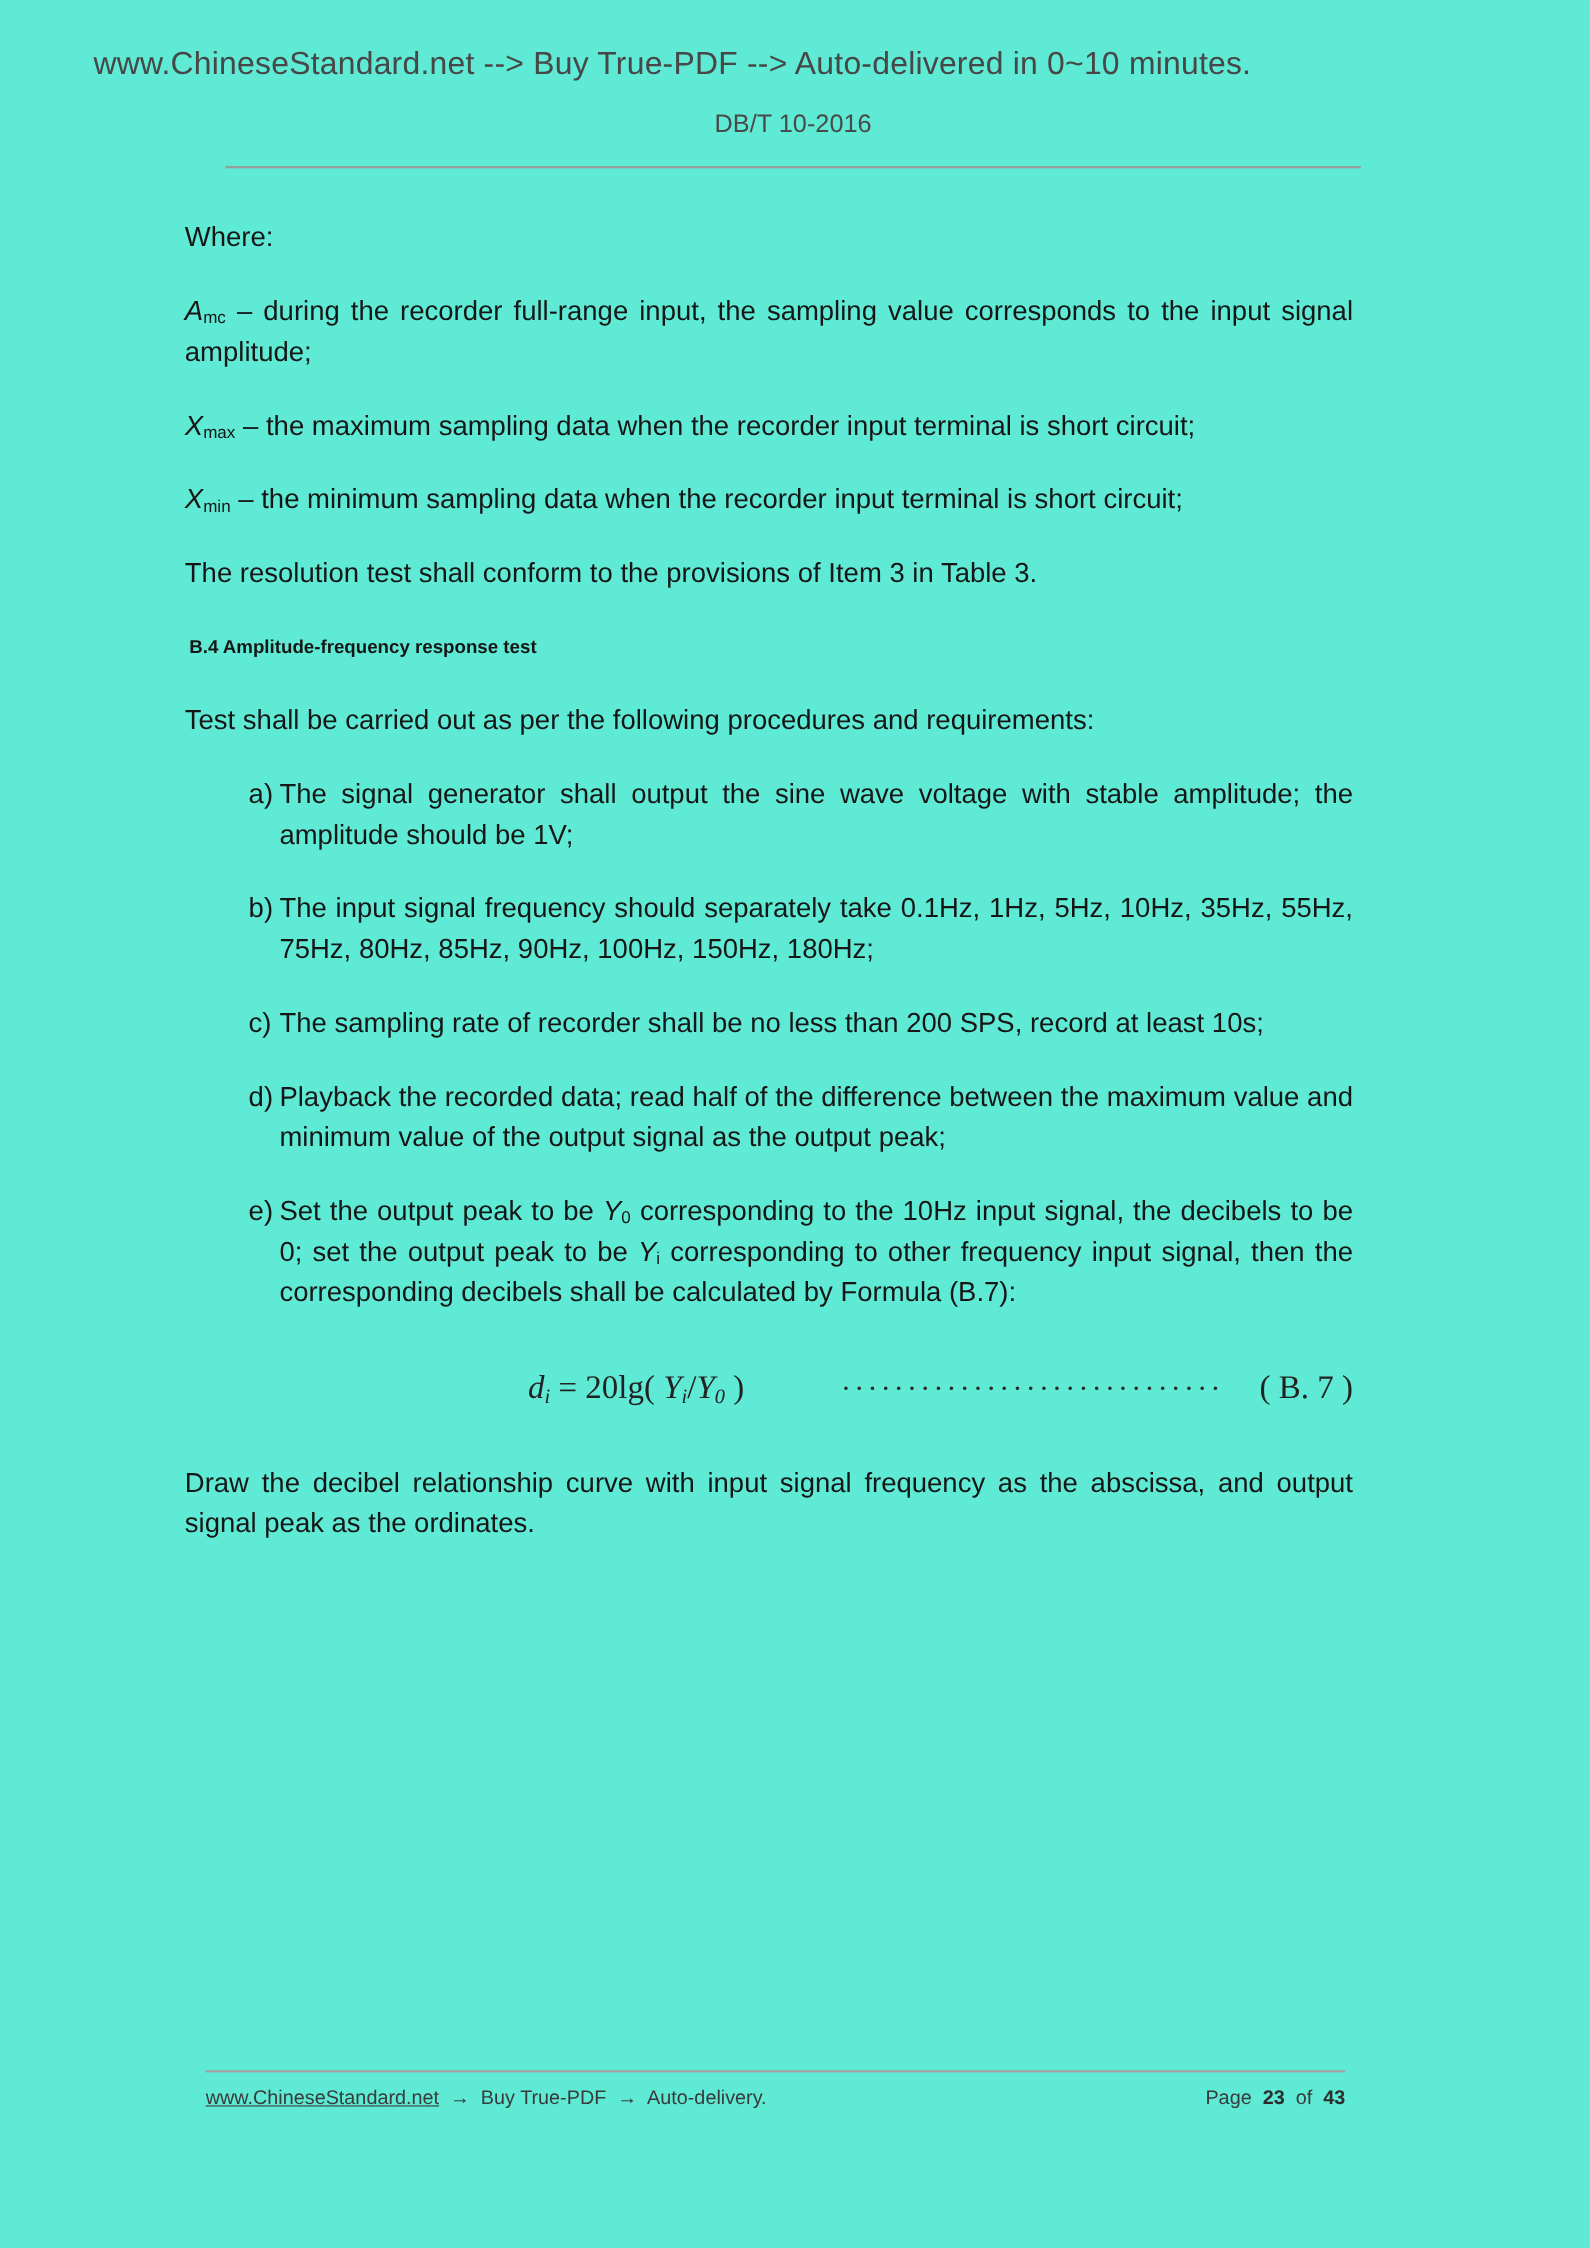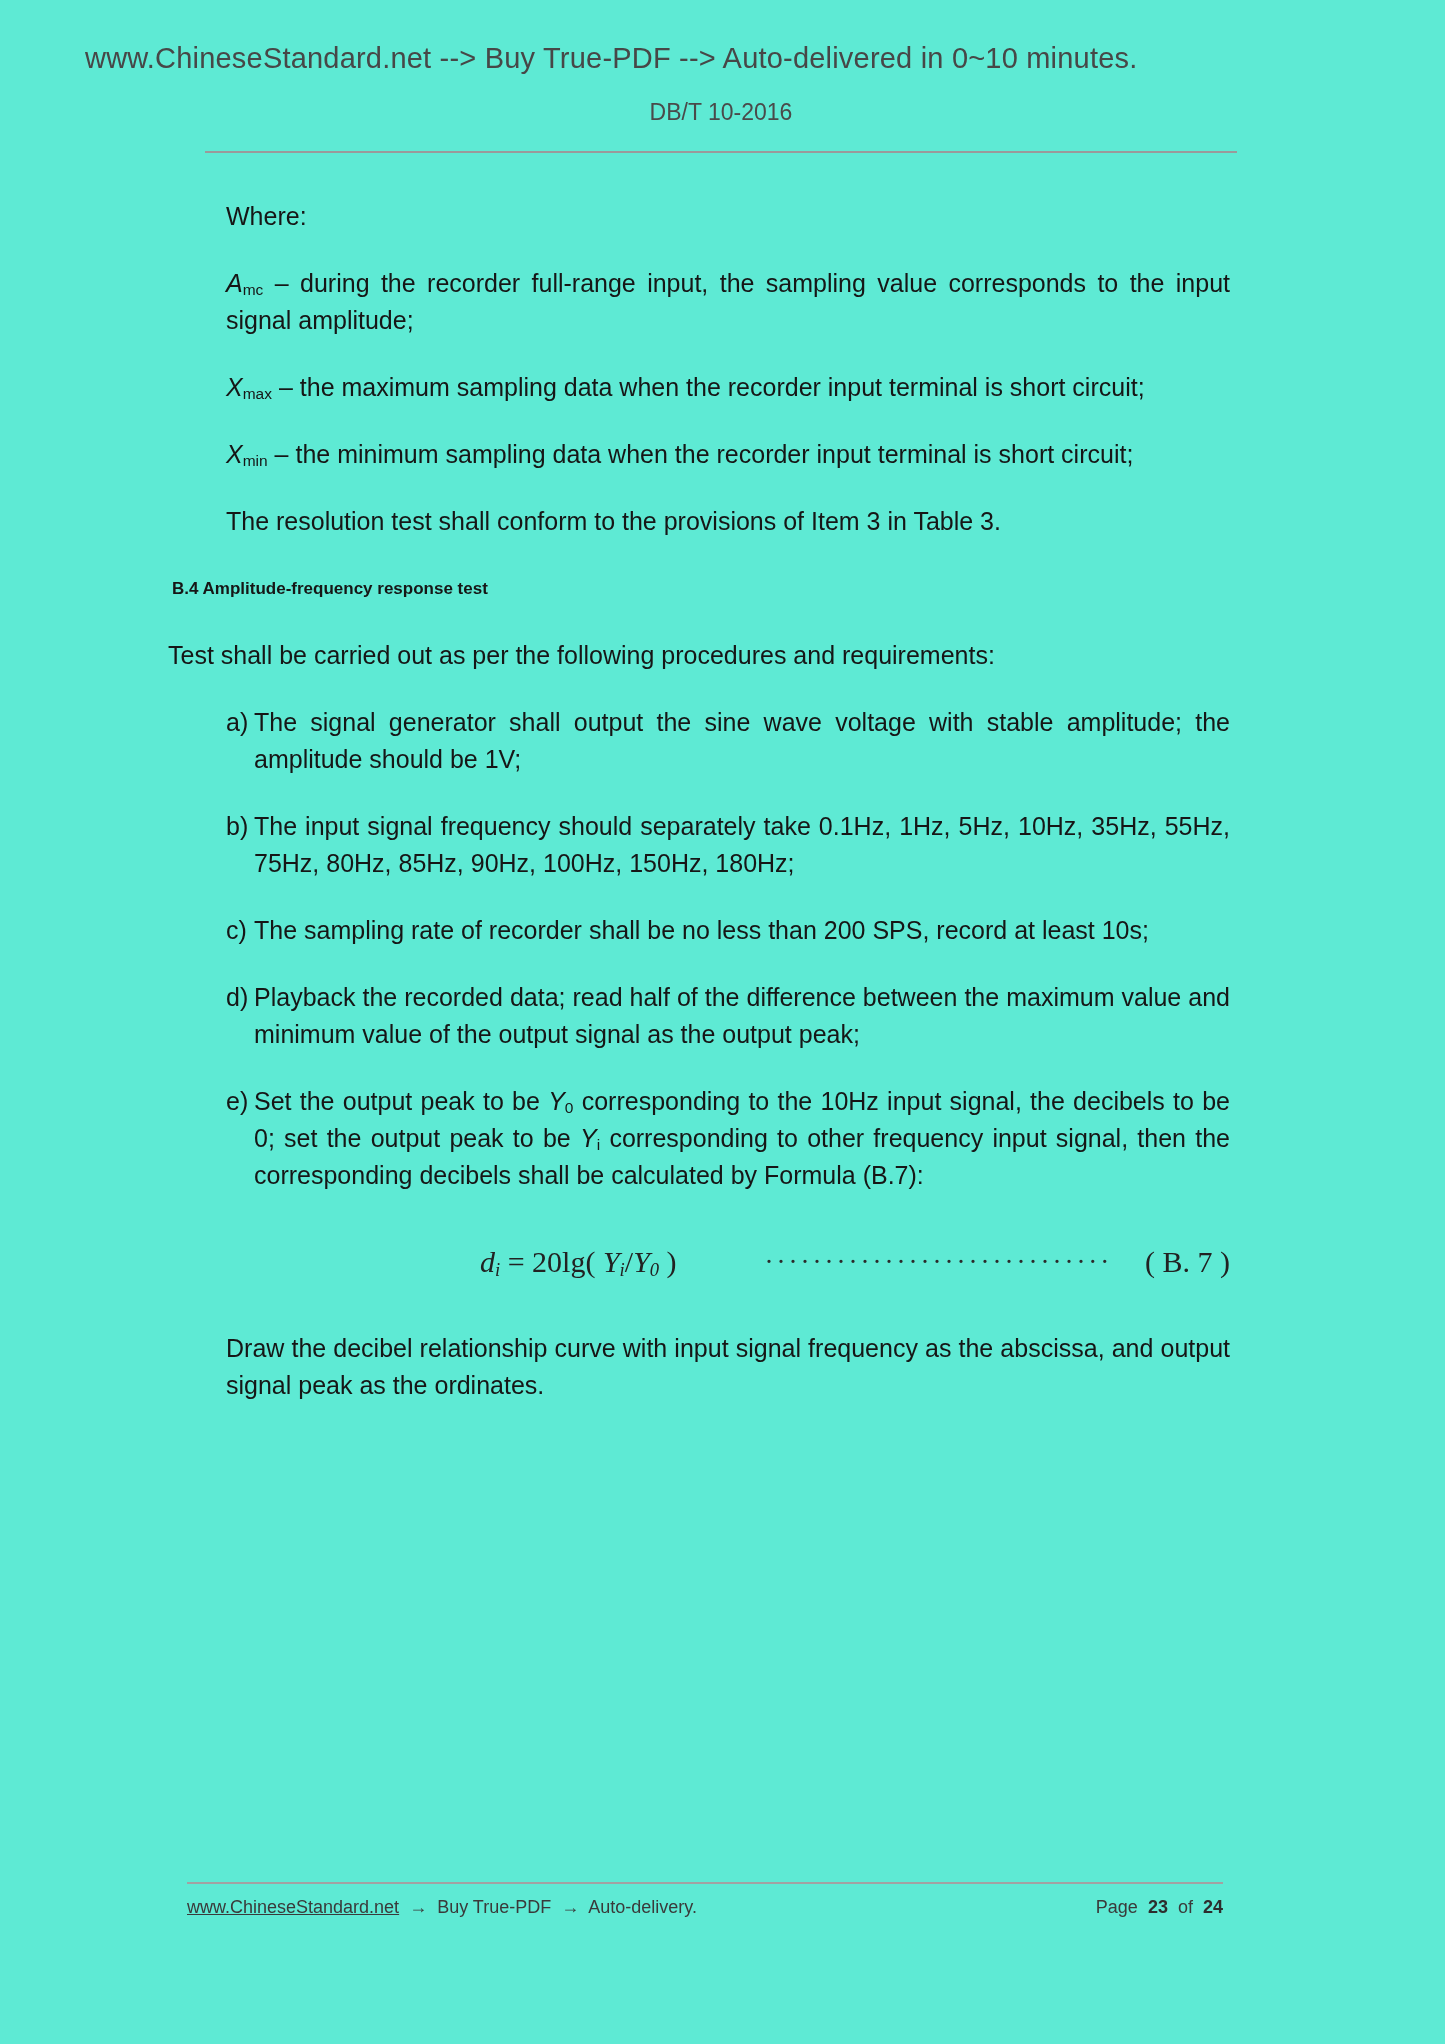--- a/index.html
+++ b/index.html
@@ -4,21 +4,21 @@
 <style>
   html,body{margin:0;padding:0;background:#ffffff;}
   .page{position:relative;width:1445px;height:2044px;background:#5eead4;color:#161616;
         font-family:"Liberation Sans","DejaVu Sans",sans-serif;overflow:hidden;}
   .promo-header{position:absolute;left:85px;top:42px;font-size:29px;color:#474747;white-space:nowrap;letter-spacing:.2px;}
   .doc-code{position:absolute;left:205px;top:99px;width:1032px;text-align:center;font-size:23px;color:#4a4a4a;}
   .rule{position:absolute;left:205px;width:1032px;height:0;border:none;border-top:2px solid #9a9a9a;margin:0;}
   .top-rule{top:151px;}
   .content{position:absolute;left:168px;top:198px;width:1062px;font-size:25px;line-height:37px;}
   .block{margin:0 0 30px 0;}
-  .indent{margin-left:58px;}
+  .indent{}
   .just{text-align:justify;}
   .section-heading{font-size:17px;line-height:37px;font-weight:700;margin:0 0 30px 4px;}
   .list-item{display:flex;margin:0 0 30px 58px;}
   .list-marker{flex:none;width:28px;}
   .list-text{flex:1;text-align:justify;}
   i{font-style:italic;}
   sub{font-size:.62em;line-height:1;vertical-align:baseline;position:relative;bottom:-0.22em;}
   .formula-row{display:flex;align-items:center;margin:46px 0;padding-left:312px;
                font-family:"Liberation Serif","DejaVu Serif",serif;font-size:30px;line-height:44px;color:#222222;gap:18px;}
   .formula-math{white-space:pre;}
@@ -104,18 +104,18 @@
         <span class="site-link">www.ChineseStandard.net</span>
         <span>→</span>
         <span>Buy True-PDF</span>
         <span>→</span>
         <span>Auto-delivery.</span>
       </span>
       <span class="footer-right">
         <span>Page</span>
         <span class="page-num">23</span>
         <span>of</span>
-        <span class="page-num">24</span>
+        <span class="page-num">43</span>
       </span>
     </div>
   </div>
 
 </div>
 
 </body></html>

